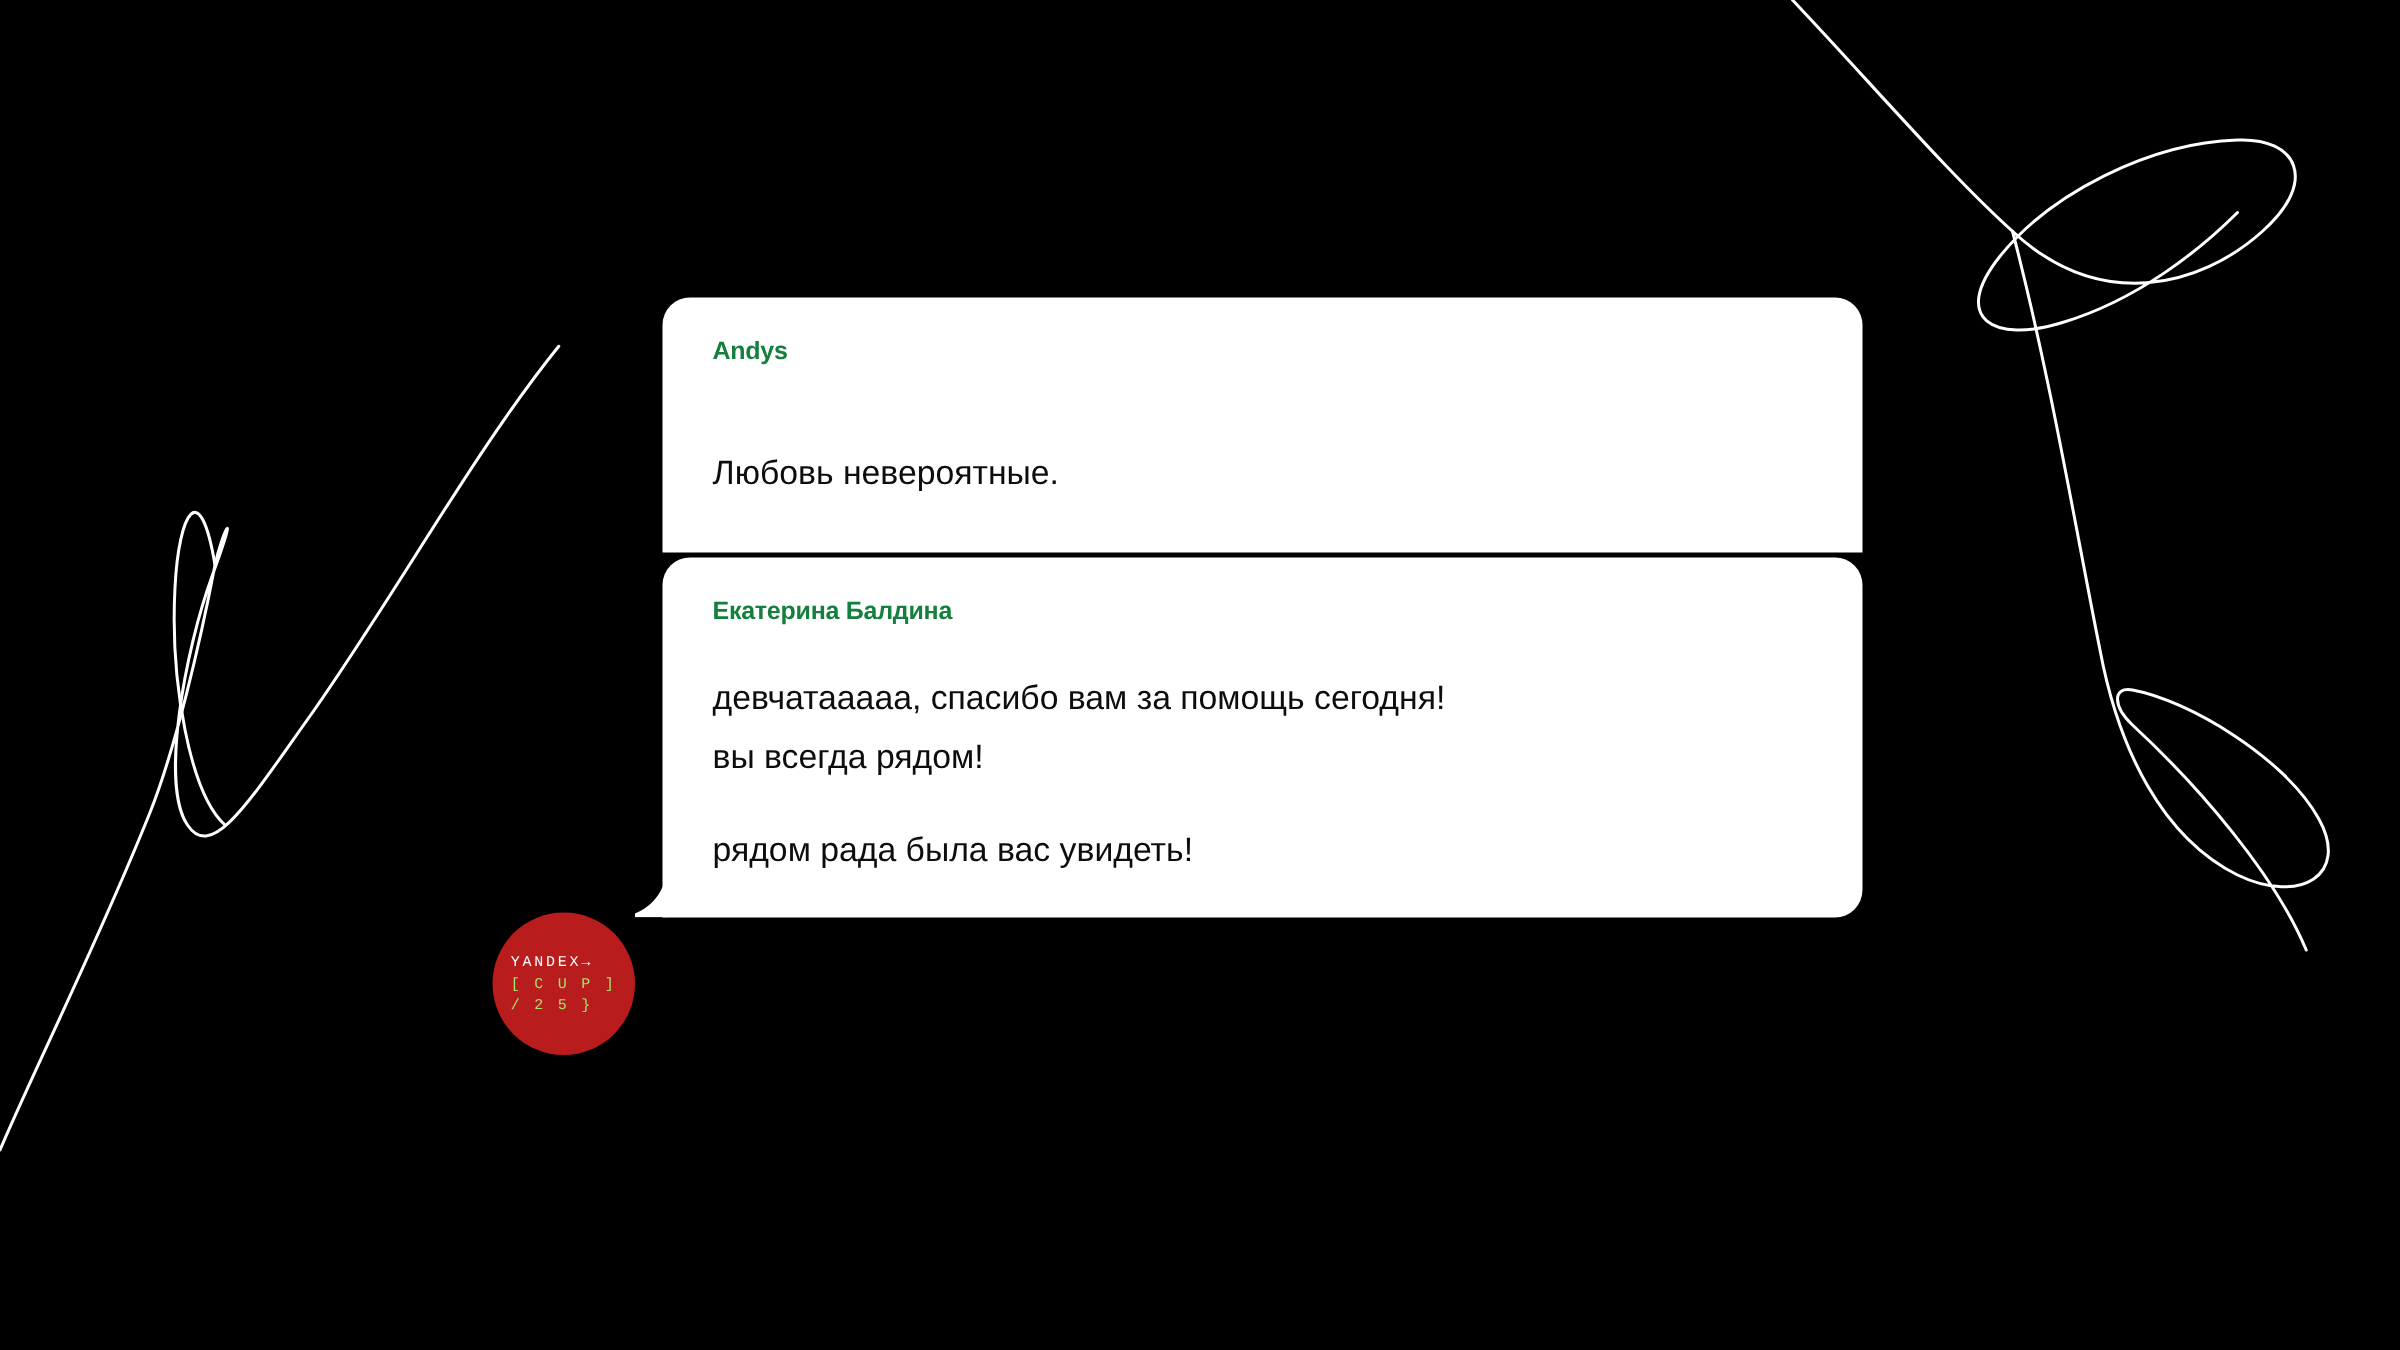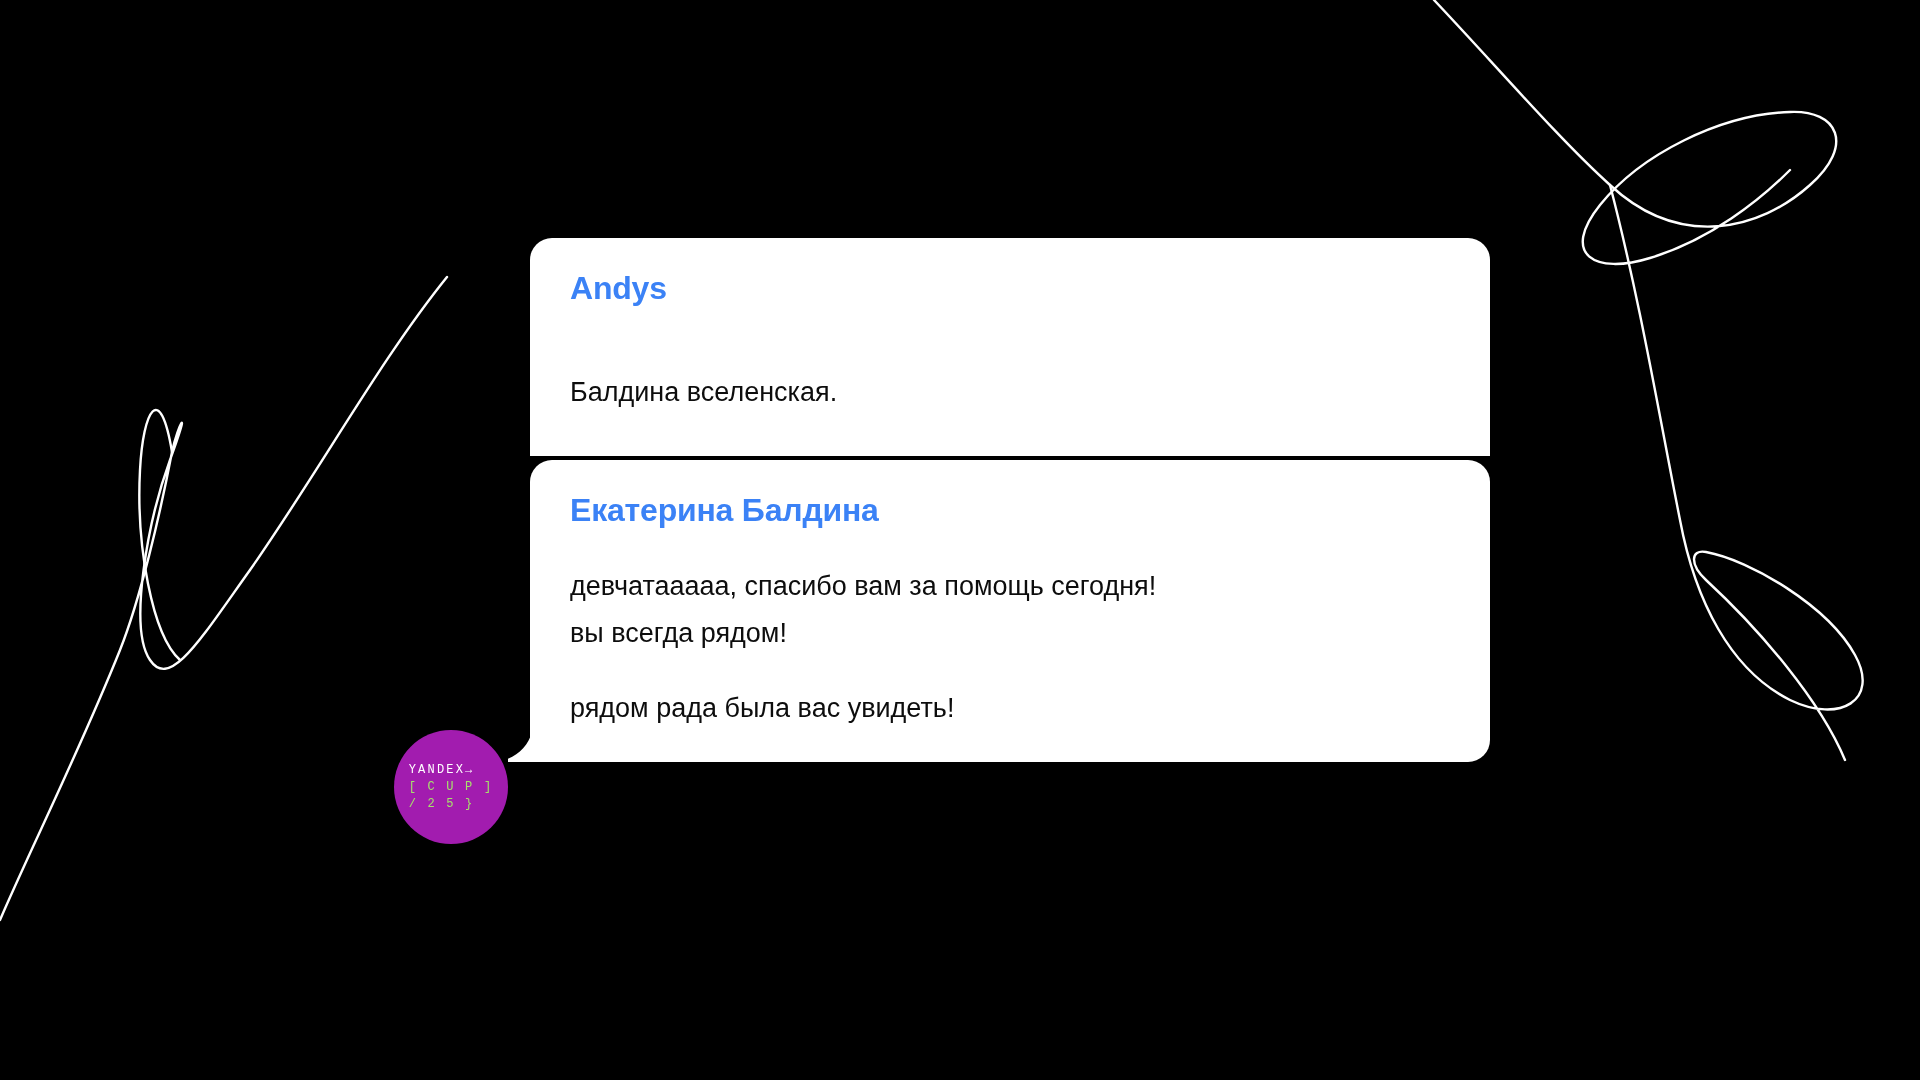--- a/index.html
+++ b/index.html
@@ -73,25 +73,25 @@
     bottom: 0;
     width: 44px;
     height: 44px;
     background: #ffffff;
     border-bottom-right-radius: 0;
     border-top-left-radius: 0;
     clip-path: path("M44,44 L44,0 C44,26 26,44 0,44 Z");
   }
 
   .author {
-    font-size: 32px;
+    font-size: 20px;
     font-weight: bold;
     letter-spacing: -0.2px;
     margin: 0 0 34px 0;
-    color: #3b82f6;
+    color: #15803d;
   }
 
   .msg-line {
     font-size: 27px;
     line-height: 47px;
     margin: 0;
     color: #0d0d0d;
     white-space: pre-wrap;
   }
 
@@ -100,21 +100,21 @@
   }
 
   
   .logo-badge {
     position: absolute;
     left: 394px;
     top: 730px;
     width: 114px;
     height: 114px;
     border-radius: 50%;
-    background: #a21caf;
+    background: #b91c1c;
     display: flex;
     align-items: center;
     justify-content: center;
     flex-direction: column;
   }
 
   .logo-lines {
     font-family: "Liberation Mono", monospace;
     font-size: 12px;
     line-height: 17px;
@@ -139,21 +139,21 @@
     <path d="M1434 0 C 1500 70, 1560 140, 1610 185 C 1680 250, 1760 230, 1810 185 C 1855 145, 1838 110, 1790 112 C 1720 114, 1640 155, 1600 205 C 1560 255, 1595 275, 1650 258 C 1710 240, 1760 200, 1790 170" stroke="#ffffff" stroke-width="2.4" fill="none" stroke-linecap="round"></path>
 
     <path d="M1610 185 C 1640 300, 1660 420, 1680 520 C 1695 600, 1730 670, 1790 700 C 1840 724, 1880 700, 1855 655 C 1828 606, 1750 560, 1706 552 C 1690 549, 1690 565, 1706 580 C 1760 630, 1820 700, 1845 760" stroke="#ffffff" stroke-width="2.4" fill="none" stroke-linecap="round"></path>
   </svg>
 
   <div class="cards">
 
     <div class="card card-top">
       <div class="author">Andys</div>
       <div class="msg-gap"></div>
-      <p class="msg-line">Балдина вселенская.</p>
+      <p class="msg-line">Любовь невероятные.</p>
     </div>
 
     <div class="card card-bottom">
       <div class="tail"></div>
       <div class="author">Екатерина Балдина</div>
       <p class="msg-line">девчатааааа, спасибо вам за помощь сегодня!
 вы всегда рядом!</p>
       <div class="msg-gap"></div>
       <p class="msg-line">рядом рада была вас увидеть!</p>
     </div>

